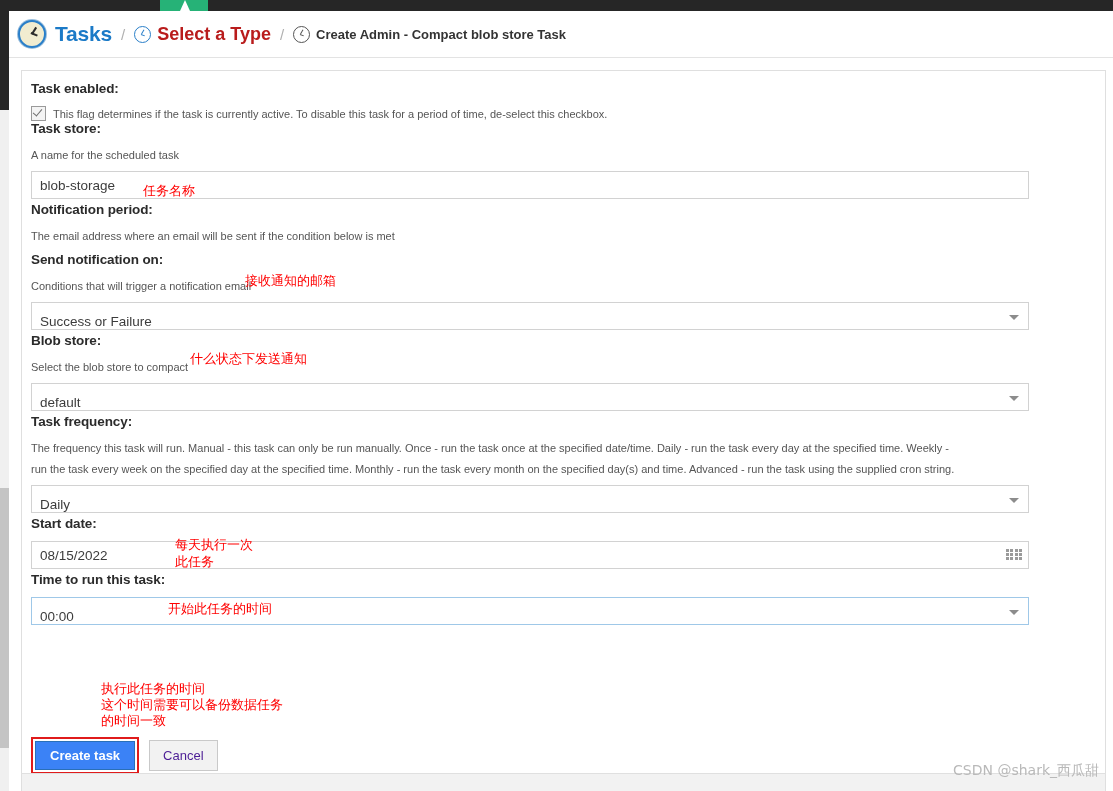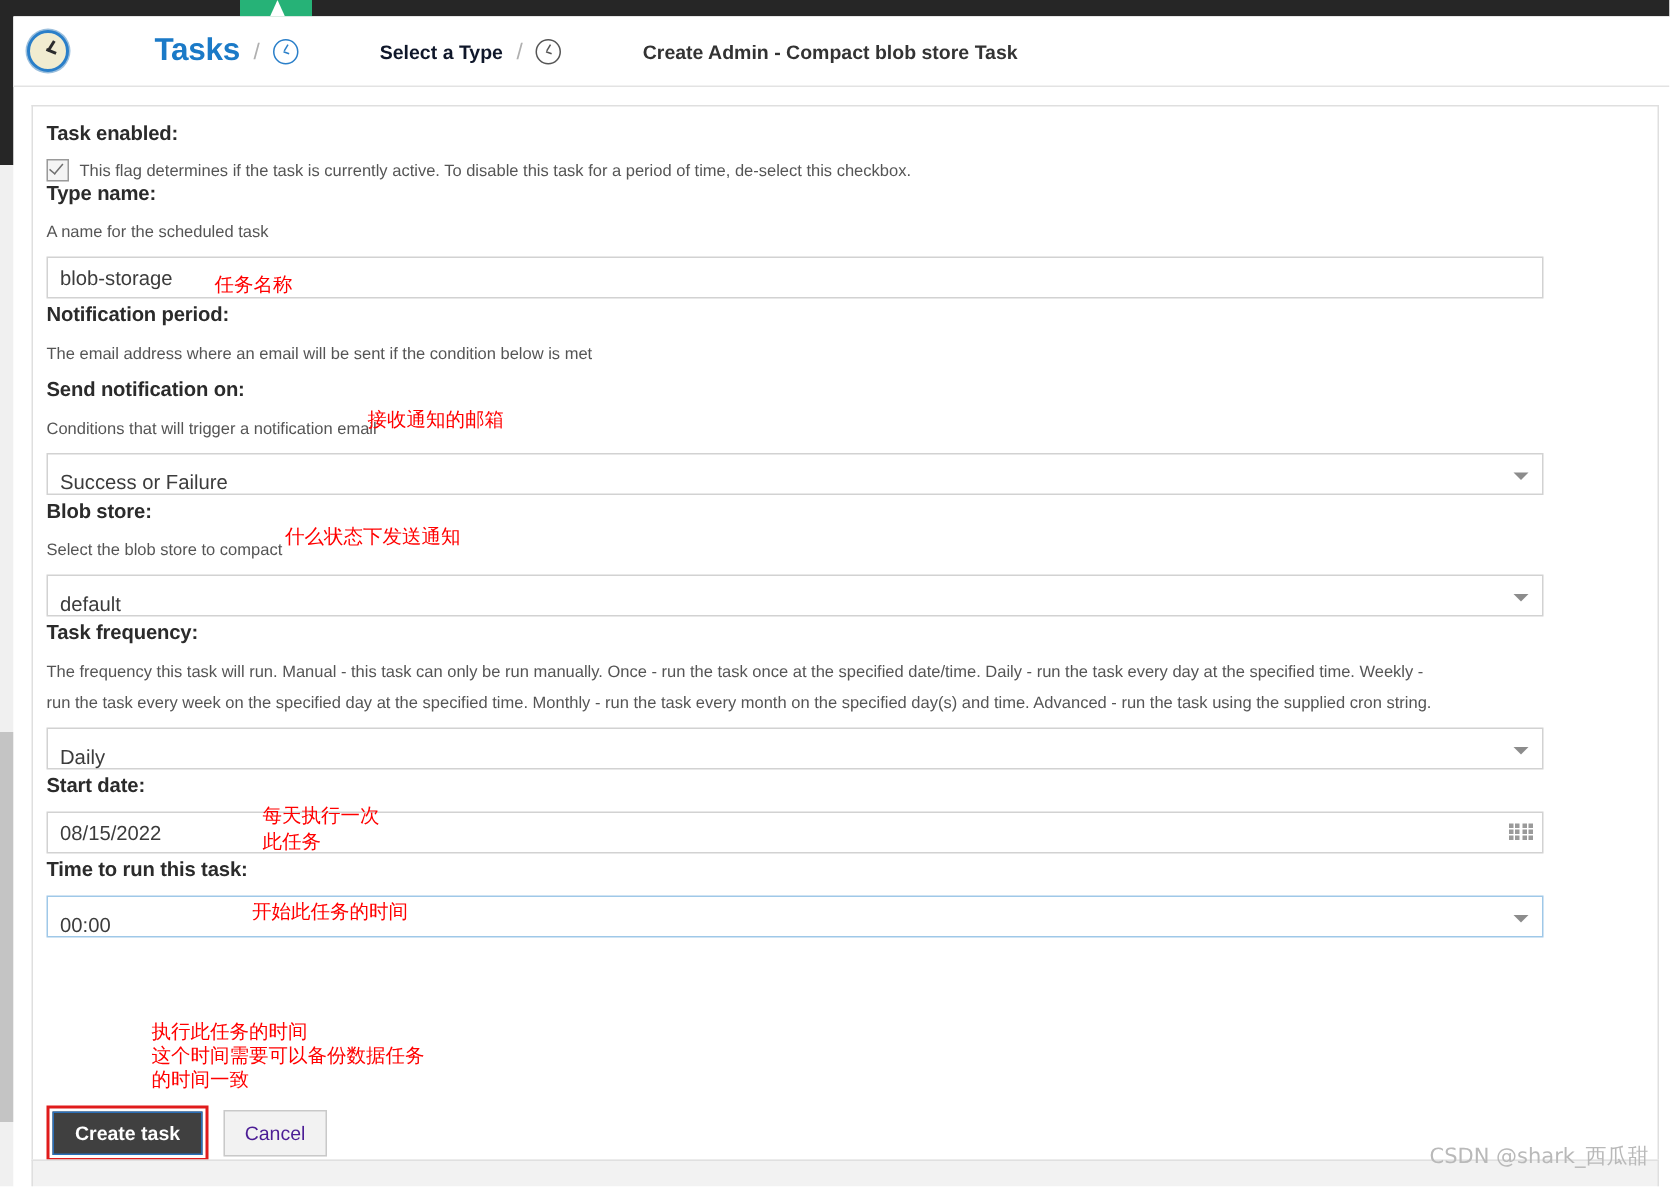--- a/index.html
+++ b/index.html
@@ -60,21 +60,20 @@
     background: #ffffff;
     display: flex;
     align-items: center;
     padding-left: 9px;
     box-sizing: border-box;
     border-bottom: 1px solid #e3e3e3;
   }
   .crumb {
     display: flex;
     align-items: center;
-    gap: 48px;
   }
   .crumb-sep {
     color: #b0b0b0;
     font-size: 15px;
     margin: 0 9px;
   }
   .clock-icon-lg {
     width: 24px; height: 24px;
     border-radius: 50%;
     background: #f1ecd0;
@@ -132,23 +131,23 @@
   }
   .clock-icon-sm.dark::after { background: #555555; }
   #crumb-tasks-label {
     font-size: 21px;
     font-weight: bold;
     color: #1b7ac7;
     margin-left: 9px;
     letter-spacing: -0.2px;
   }
   #crumb-type-label {
-    font-size: 13px;
+    font-size: 18px;
     font-weight: bold;
-    color: #0f172a;
+    color: #b91c1c;
   }
   #crumb-current-label {
     font-size: 13px;
     font-weight: bold;
     color: #333333;
   }
 
   
   #form-panel {
     position: absolute;
@@ -285,21 +284,21 @@
     left: 31px; top: 737px;
     display: flex;
     align-items: center;
   }
   #create-task-wrap {
     border: 2px solid #e01b1b;
     padding: 2px;
     display: inline-block;
   }
   #create-task-button {
-    background: #404040;
+    background: #3b82f6;
     border: 1px solid #2a6fb8;
     color: #ffffff;
     font-family: "Liberation Sans", sans-serif;
     font-size: 13px;
     font-weight: bold;
     padding: 6px 14px;
     cursor: pointer;
   }
   #cancel-button {
     background: #f2f2f2;
@@ -381,21 +380,21 @@
 <div id="form-panel"></div>
 
 <div id="form-inner">
 
   <div class="section-title">Task enabled:</div>
   <div id="task-enabled-row">
     <span id="task-enabled-checkbox"></span>
     <span id="task-enabled-desc">This flag determines if the task is currently active. To disable this task for a period of time, de-select this checkbox.</span>
   </div>
 
-  <div class="section-title">Type name:</div>
+  <div class="section-title">Task store:</div>
   <div class="helper">A name for the scheduled task</div>
   <div class="field-row">
     <input class="text-field" type="text" value="blob-storage" style="">
   </div>
 
   <div class="section-title">Notification period:</div>
   <div class="helper">The email address where an email will be sent if the condition below is met</div>
 
   <div class="section-title">Send notification on:</div>
   <div class="helper">Conditions that will trigger a notification email</div>

